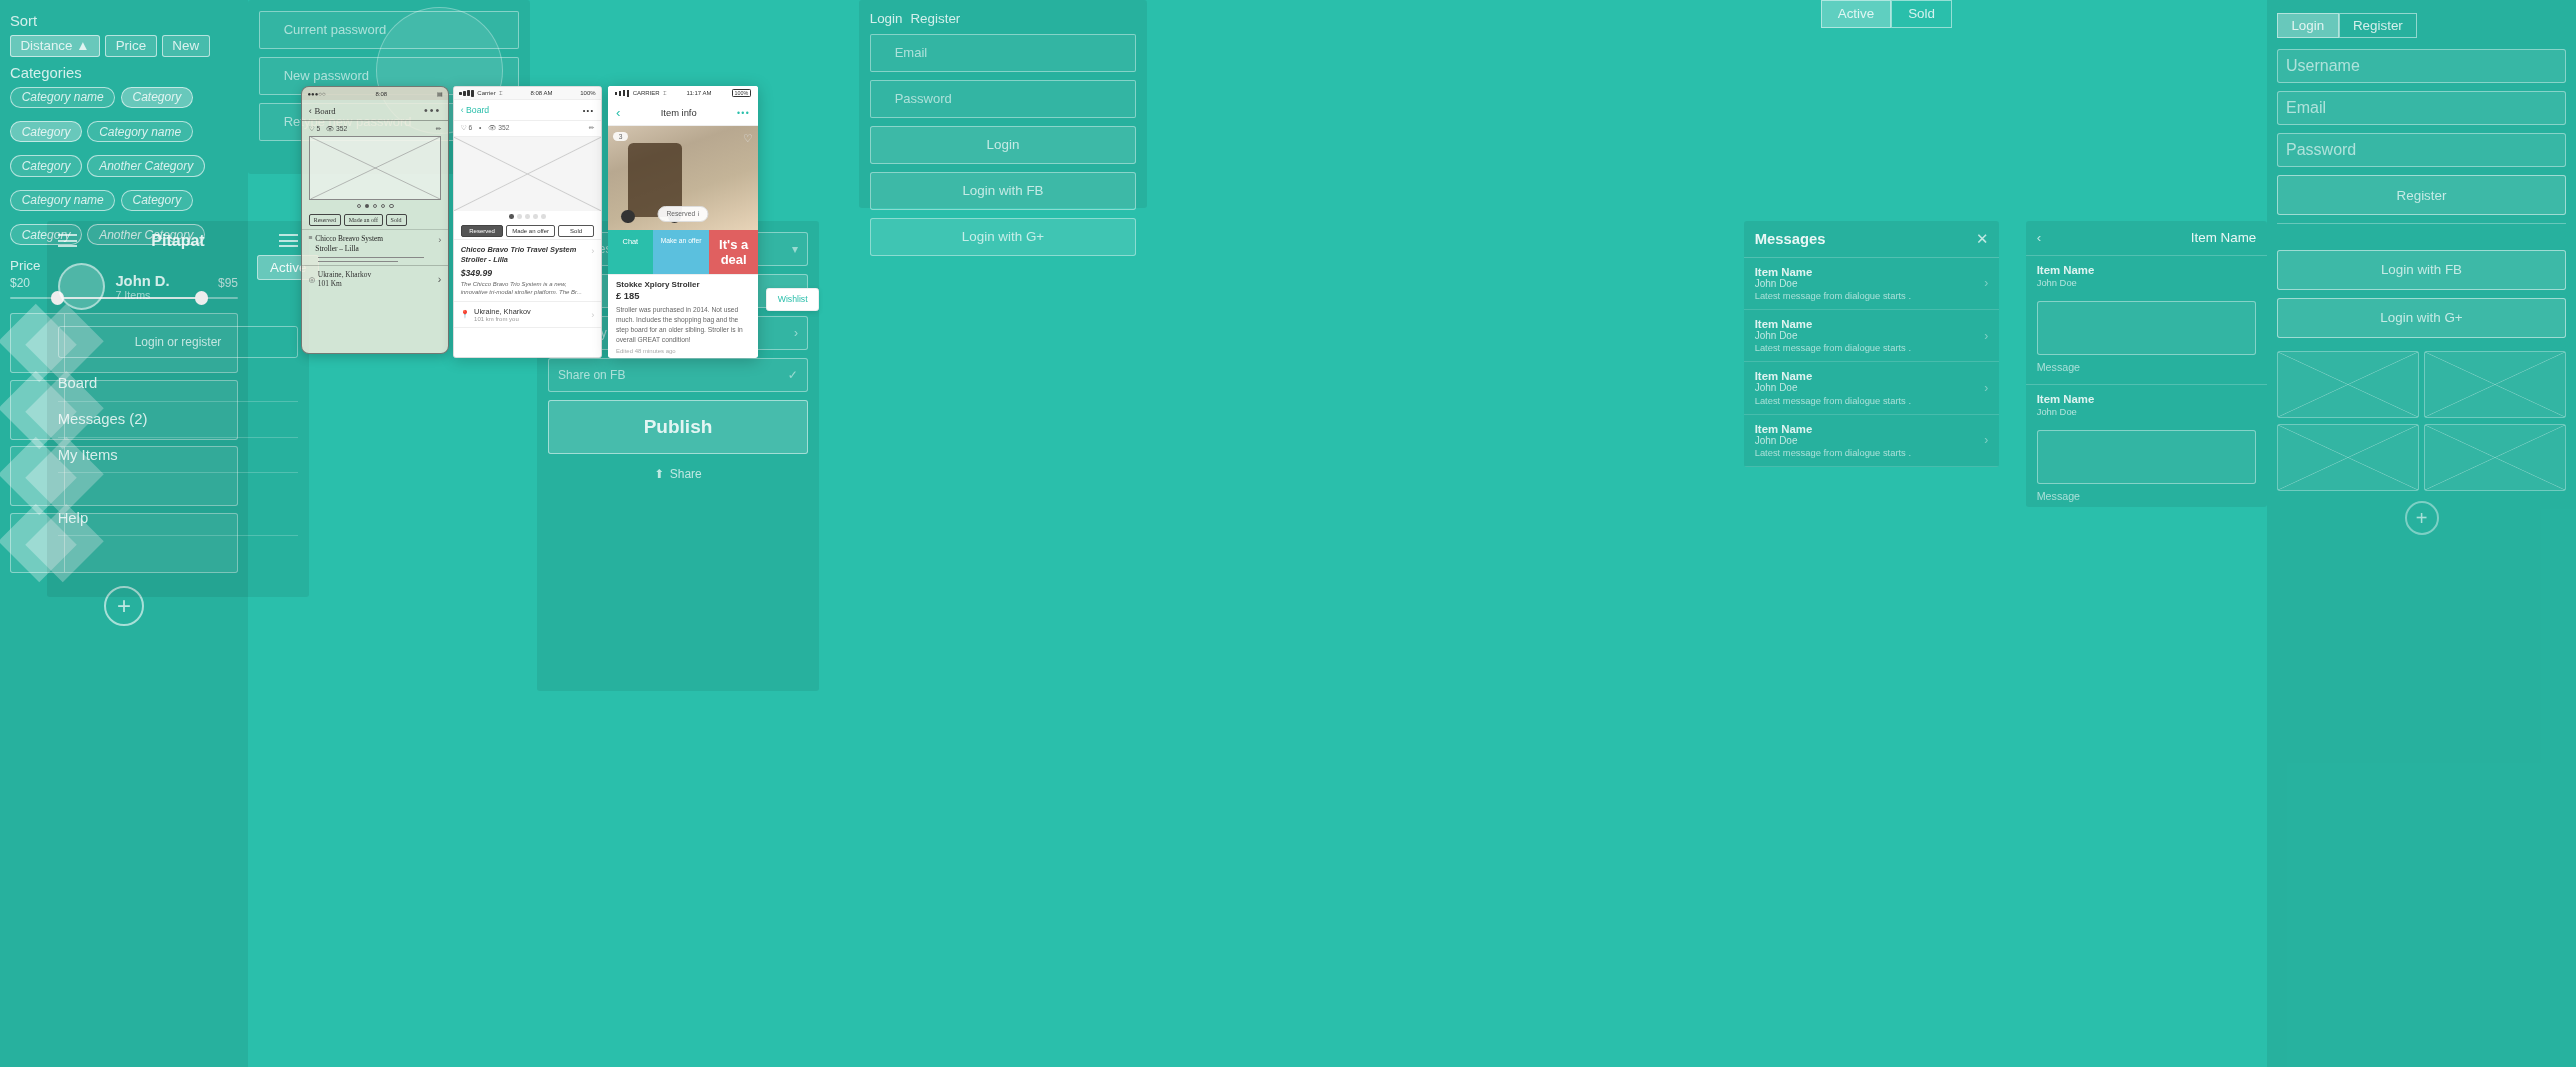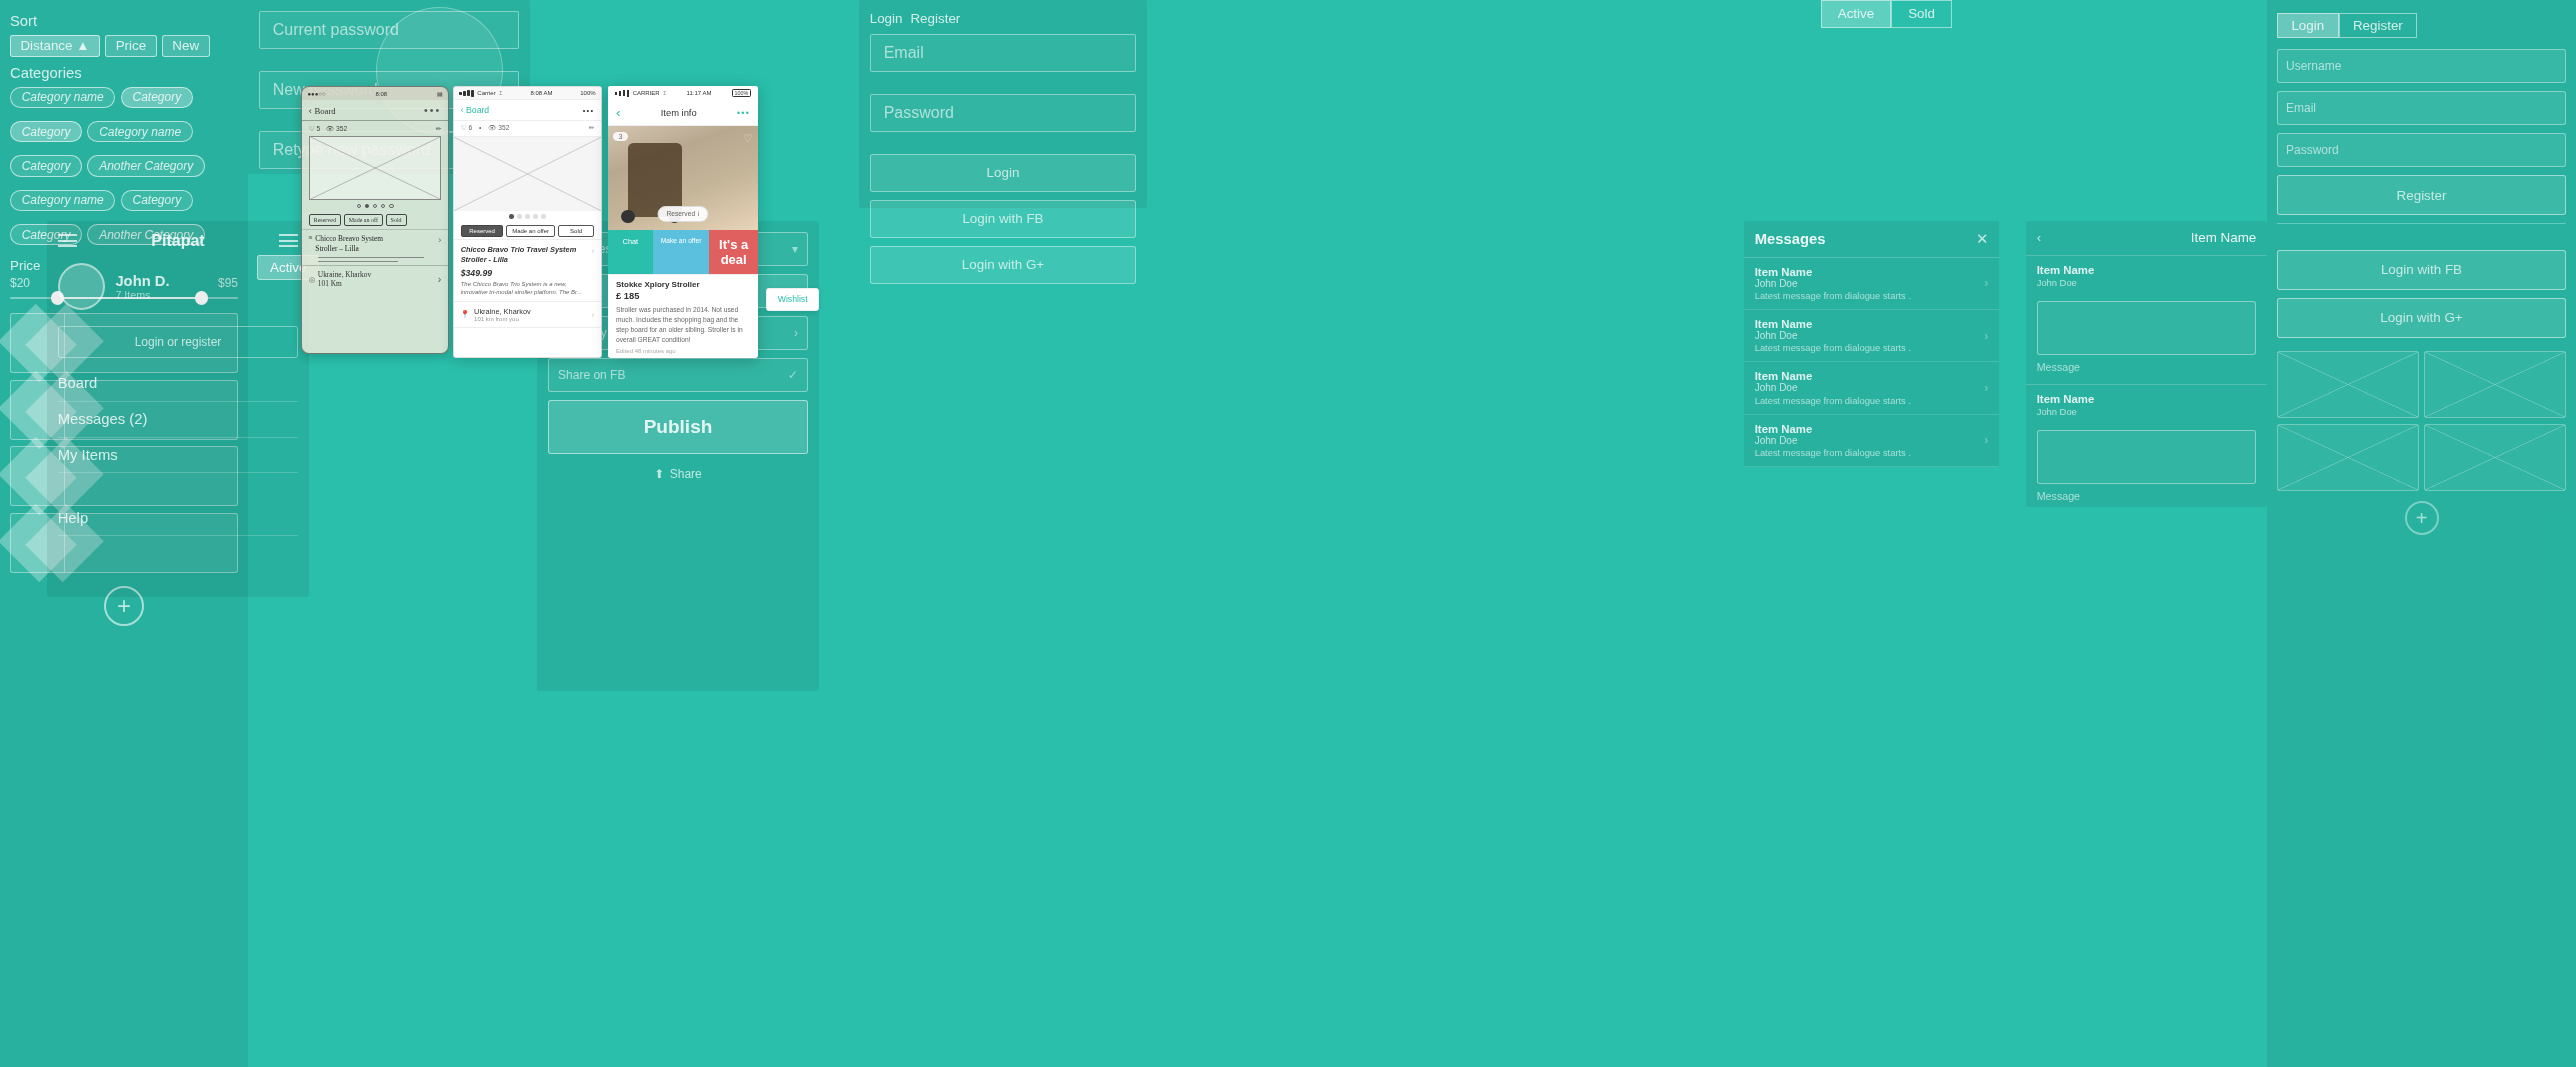--- a/index.html
+++ b/index.html
@@ -122,21 +122,21 @@
     }
     .rp-tab.active { background: rgba(255,255,255,0.3); }
     .rp-field {
       border: 1.3px solid rgba(255,255,255,0.4);
       border-radius: 2.7px;
       height: 34px;
       margin-bottom: 8px;
       padding: 0 8px;
       display: flex; align-items: center;
       color: rgba(255,255,255,0.6);
-      font-size: 12px;
+      font-size: 16px;
       background: rgba(255,255,255,0.08);
     }
     .rp-btn-large {
       border: 1.3px solid rgba(255,255,255,0.5);
       border-radius: 2.7px;
       height: 40px;
       display: flex; align-items: center; justify-content: center;
       color: rgba(255,255,255,0.7);
       font-size: 13.4px;
       margin-bottom: 8px;
@@ -149,25 +149,25 @@
       left: 248px; top: 0;
       width: 282px; height: 174px;
       background: rgba(0,0,0,0.07);
       border-radius: 2.7px;
       padding: 10.7px;
     }
     .pwd-field {
       border: 1.3px solid rgba(255,255,255,0.4);
       border-radius: 2px;
       height: 38px;
-      margin-bottom: 22px;
-      padding: 0 13px;
+      margin-bottom: 8px;
+      padding: 0 24px;
       display: flex; align-items: center;
       color: rgba(255,255,255,0.6);
-      font-size: 16px;
+      font-size: 13px;
       background: rgba(255,255,255,0.06);
     }
 
     
     .post-panel {
       position: absolute;
       left: 537px; top: 221px;
       width: 282px; height: 470px;
       background: rgba(0,0,0,0.07);
       border-radius: 2.7px;

